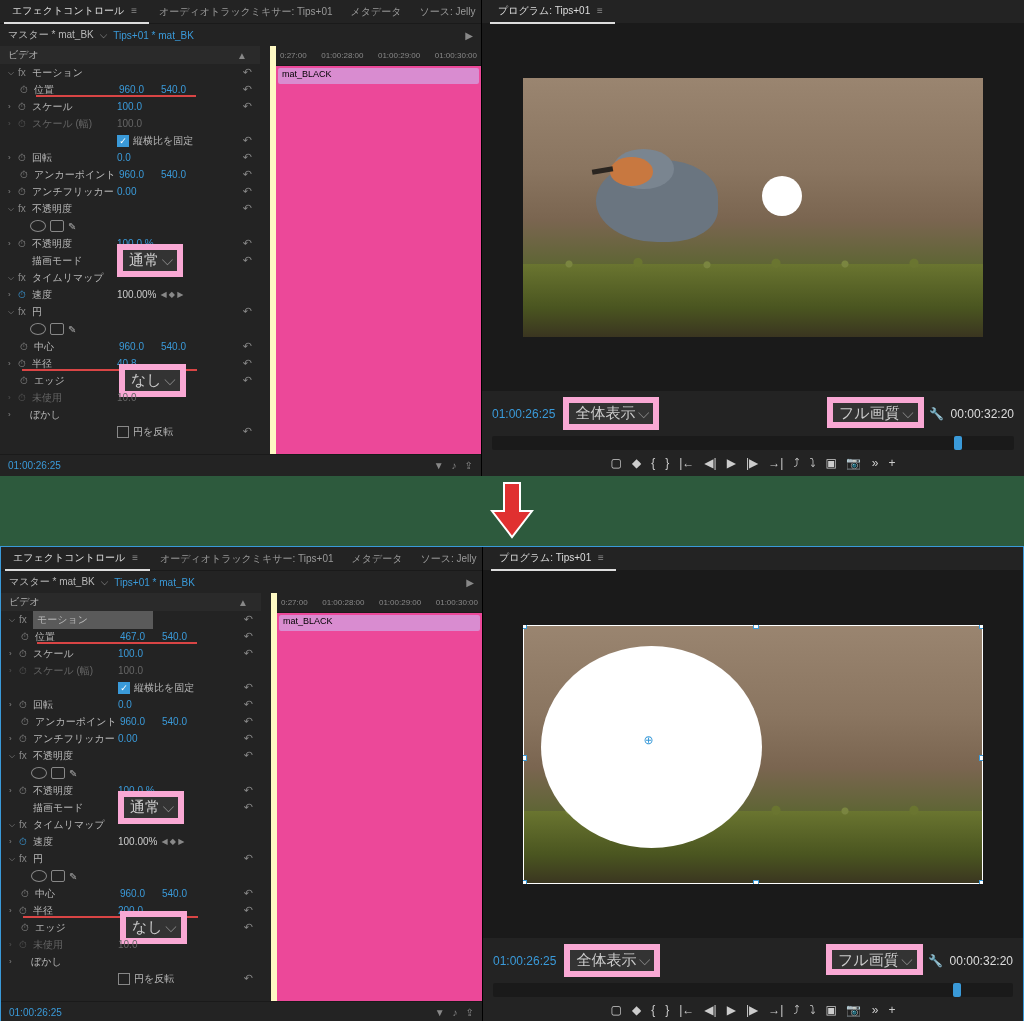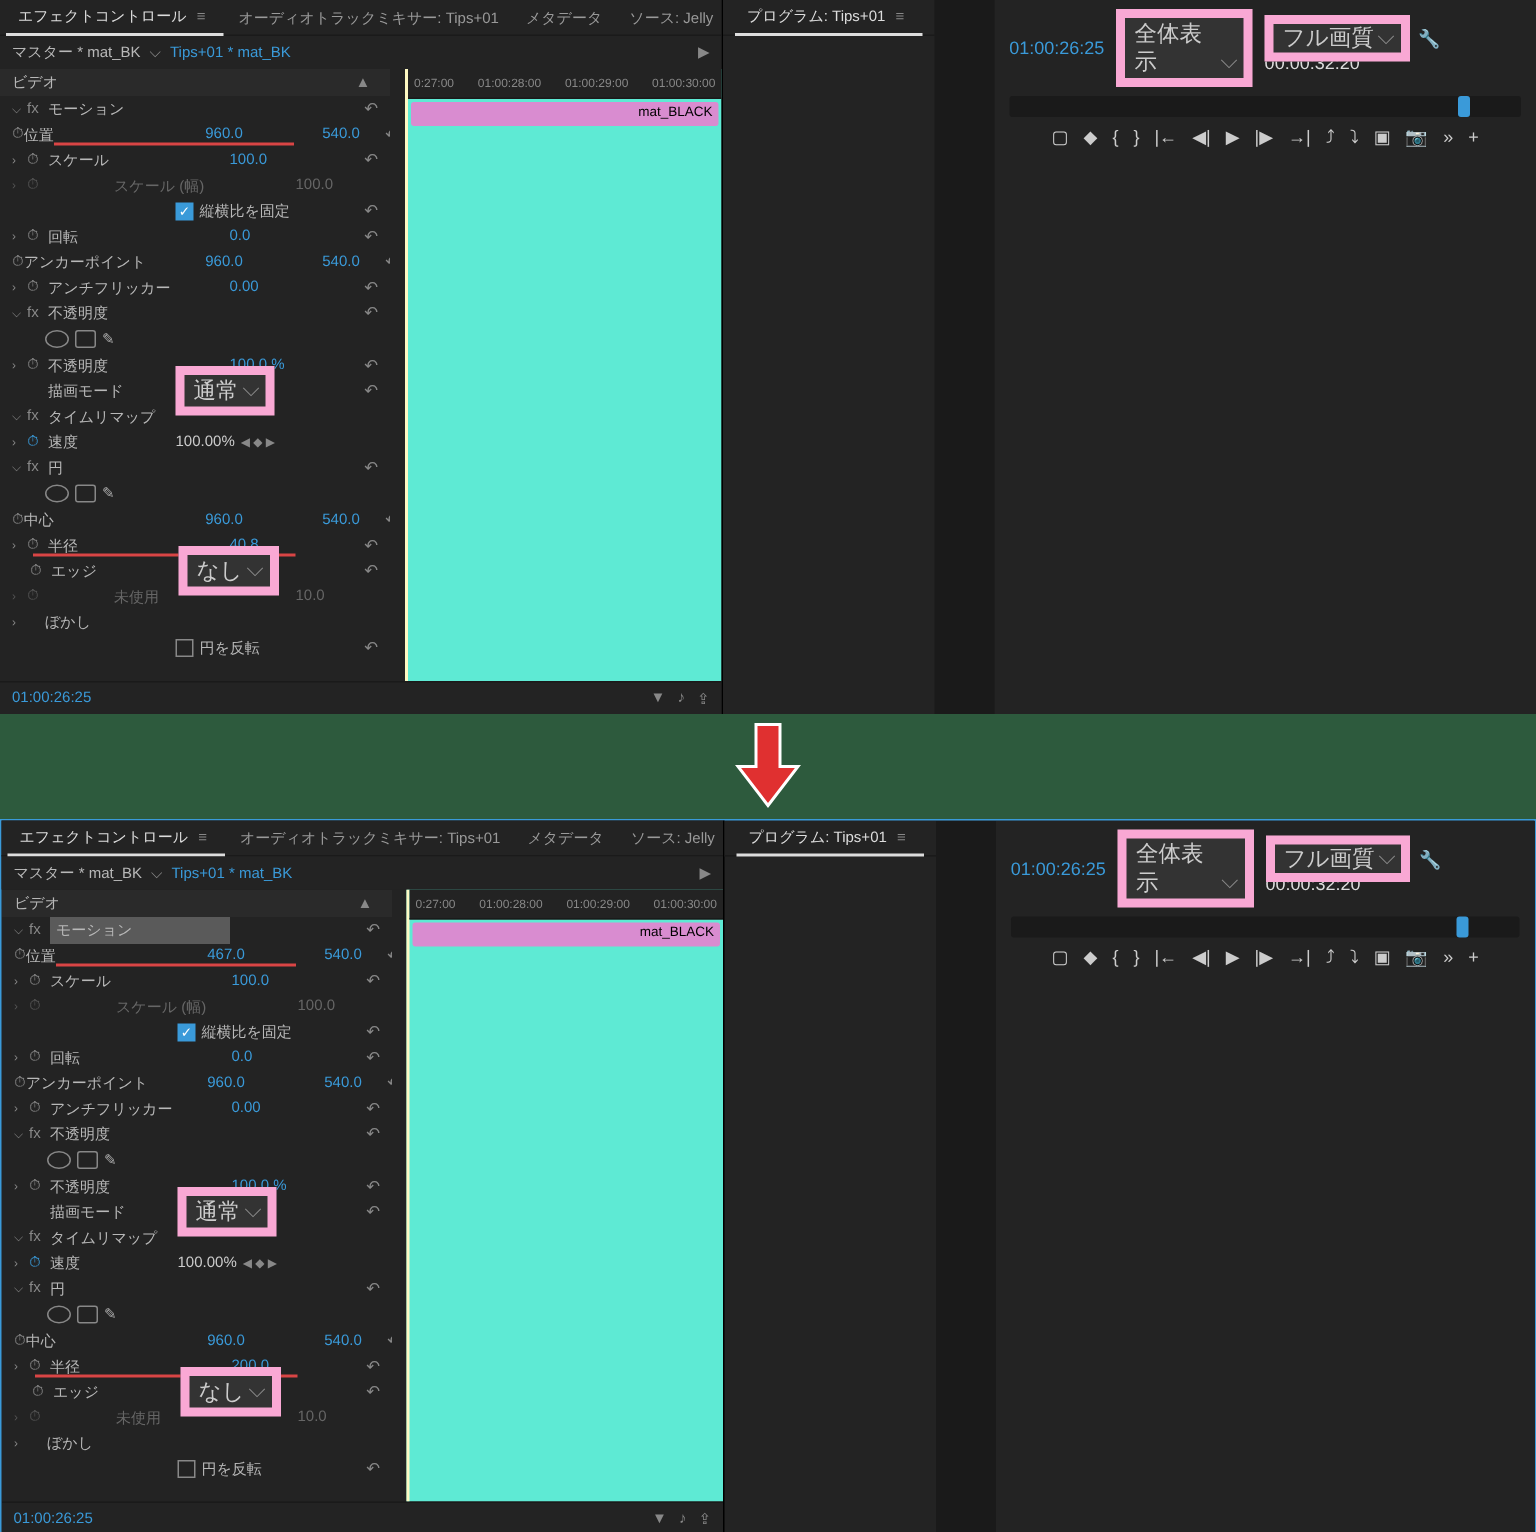--- a/index.html
+++ b/index.html
@@ -1,43 +1,43 @@
 <!DOCTYPE html>
 <html><head>
 <meta charset="utf-8">
 <style>
 *{margin:0;padding:0;box-sizing:border-box;font-family:"Hiragino Kaku Gothic Pro","Meiryo",sans-serif;}
 body{background:#2d5a3d;width:1024px;}
 .panel{background:#232323;color:#b8b8b8;font-size:10px;position:relative;}
 .split{display:flex;height:476px;}
 .left{width:482px;display:flex;flex-direction:column;border-right:1px solid #000;}
-.right{flex:1;display:flex;flex-direction:row;}
+.right{flex:1;display:flex;flex-direction:column;}
 .tabs{display:flex;background:#232323;border-bottom:1px solid #1a1a1a;height:24px;align-items:center;padding:0 4px;gap:2px;}
 .tab{padding:4px 8px;color:#999;cursor:pointer;white-space:nowrap;font-size:10px;}
 .tab.active{color:#ddd;border-bottom:2px solid #ddd;}
 .menu-icon{color:#888;padding:0 4px;}
 .breadcrumb{display:flex;align-items:center;padding:4px 8px;height:22px;background:#232323;gap:6px;font-size:10px;}
 .bc-link{color:#3a9ad9;}
 .bc-sep{color:#888;}
 .arrow-r{margin-left:auto;color:#888;}
 .content-split{display:flex;flex:1;overflow:hidden;gap:10px;}
 .props{width:260px;overflow-y:auto;background:#232323;}
-.tl-area{flex:1;background:#5eead4;border-left:2px solid #fef9c3;position:relative;text-align:right;}
+.tl-area{flex:1;background:#ec4899;border-left:6px solid #fef9c3;position:relative;}
 .tl-ruler{height:20px;background:#232323;border-bottom:1px solid #1a1a1a;display:flex;align-items:center;font-size:8px;color:#888;padding:0 4px;justify-content:space-between;}
 .tl-clip{background:#d98cd0;color:#000;height:16px;margin:2px;padding:1px 4px;font-size:9px;border-radius:2px;}
 .section-hdr{display:flex;align-items:center;padding:3px 8px;height:18px;background:#2a2a2a;}
 .section-hdr.selected{background:#5a5a5a;}
 .reset-col{width:20px;text-align:center;color:#888;margin-left:auto;}
 .prop-row{display:flex;align-items:center;padding:2px 8px;height:17px;position:relative;}
 .prop-indent{width:12px;}
 .prop-chev{width:10px;color:#888;font-size:8px;}
 .prop-icon{width:14px;color:#888;font-size:10px;}
 .prop-label{flex:0 0 85px;color:#b8b8b8;font-size:10px;}
-.prop-label.dim{color:#666;margin-left:44px;}
-.prop-val{color:#3a9ad9;font-size:10px;min-width:42px;margin-left:36px;}
+.prop-label.dim{color:#666;}
+.prop-val{color:#3a9ad9;font-size:10px;min-width:42px;}
 .prop-val.dim{color:#666;}
 .prop-reset{margin-left:auto;color:#888;font-size:11px;}
 .underline-red{position:absolute;height:2px;background:#d94545;bottom:1px;}
 .fx-icons{display:flex;gap:4px;padding-left:30px;height:18px;align-items:center;}
 .fx-box{width:14px;height:12px;border:1px solid #888;border-radius:2px;}
 .fx-oval{width:16px;height:12px;border:1px solid #888;border-radius:50%;}
 .fx-pen{color:#aaa;font-size:10px;}
 .checkbox{width:12px;height:12px;background:#3a9ad9;display:inline-flex;align-items:center;justify-content:center;color:#fff;font-size:9px;margin-right:4px;}
 .dropdown{background:#333;border:6px solid #f9a8d4;padding:1px 18px 1px 6px;color:#ccc;position:relative;font-size:15px;min-width:60px;}
 .dropdown::after{content:"⌵";position:absolute;right:4px;color:#888;}

